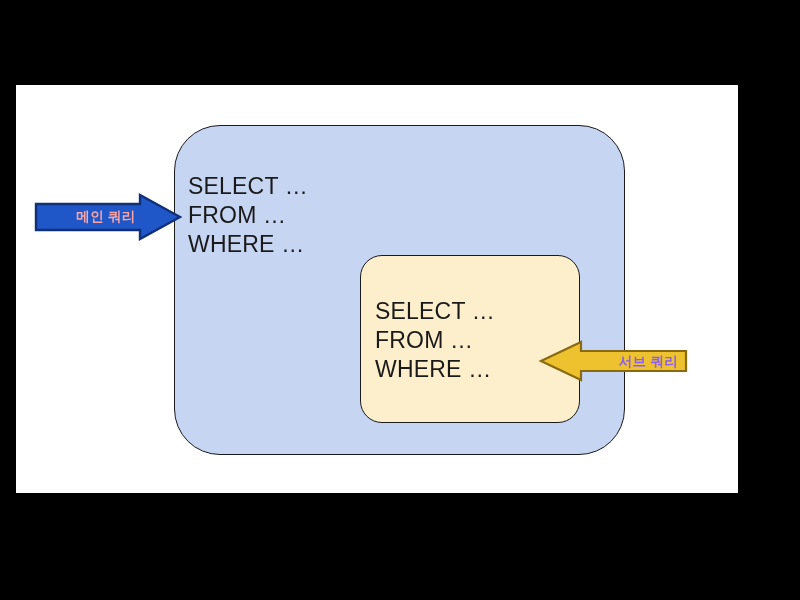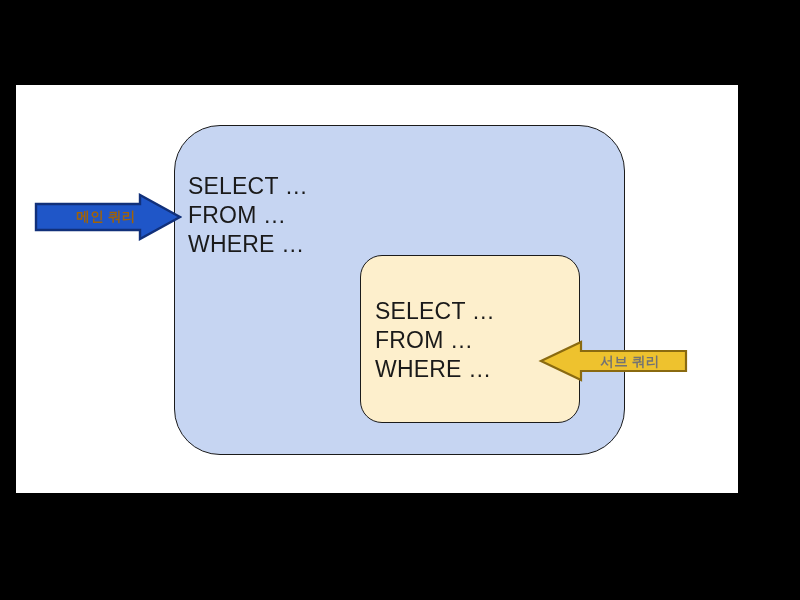--- a/index.html
+++ b/index.html
@@ -93,30 +93,30 @@
   .arrow-label {
     position: absolute;
     font-size: 13.5px;
     font-weight: bold;
     white-space: nowrap;
     letter-spacing: 0.3px;
   }
   #main-query-arrow-label {
     left: 60px;
     top: 208px;
-    color: #a16207;
+    color: #fca5a5;
     width: 92px;
     text-align: center;
   }
   #sub-query-arrow-label {
     left: 582px;
     top: 353px;
-    color: #737373;
+    color: #8b5cf6;
     width: 96px;
-    text-align: center;
+    text-align: right;
   }
 </style>
 </head>
 <body>
 
 <div id="stage">
 
   <div id="canvas">
   </div>
 

